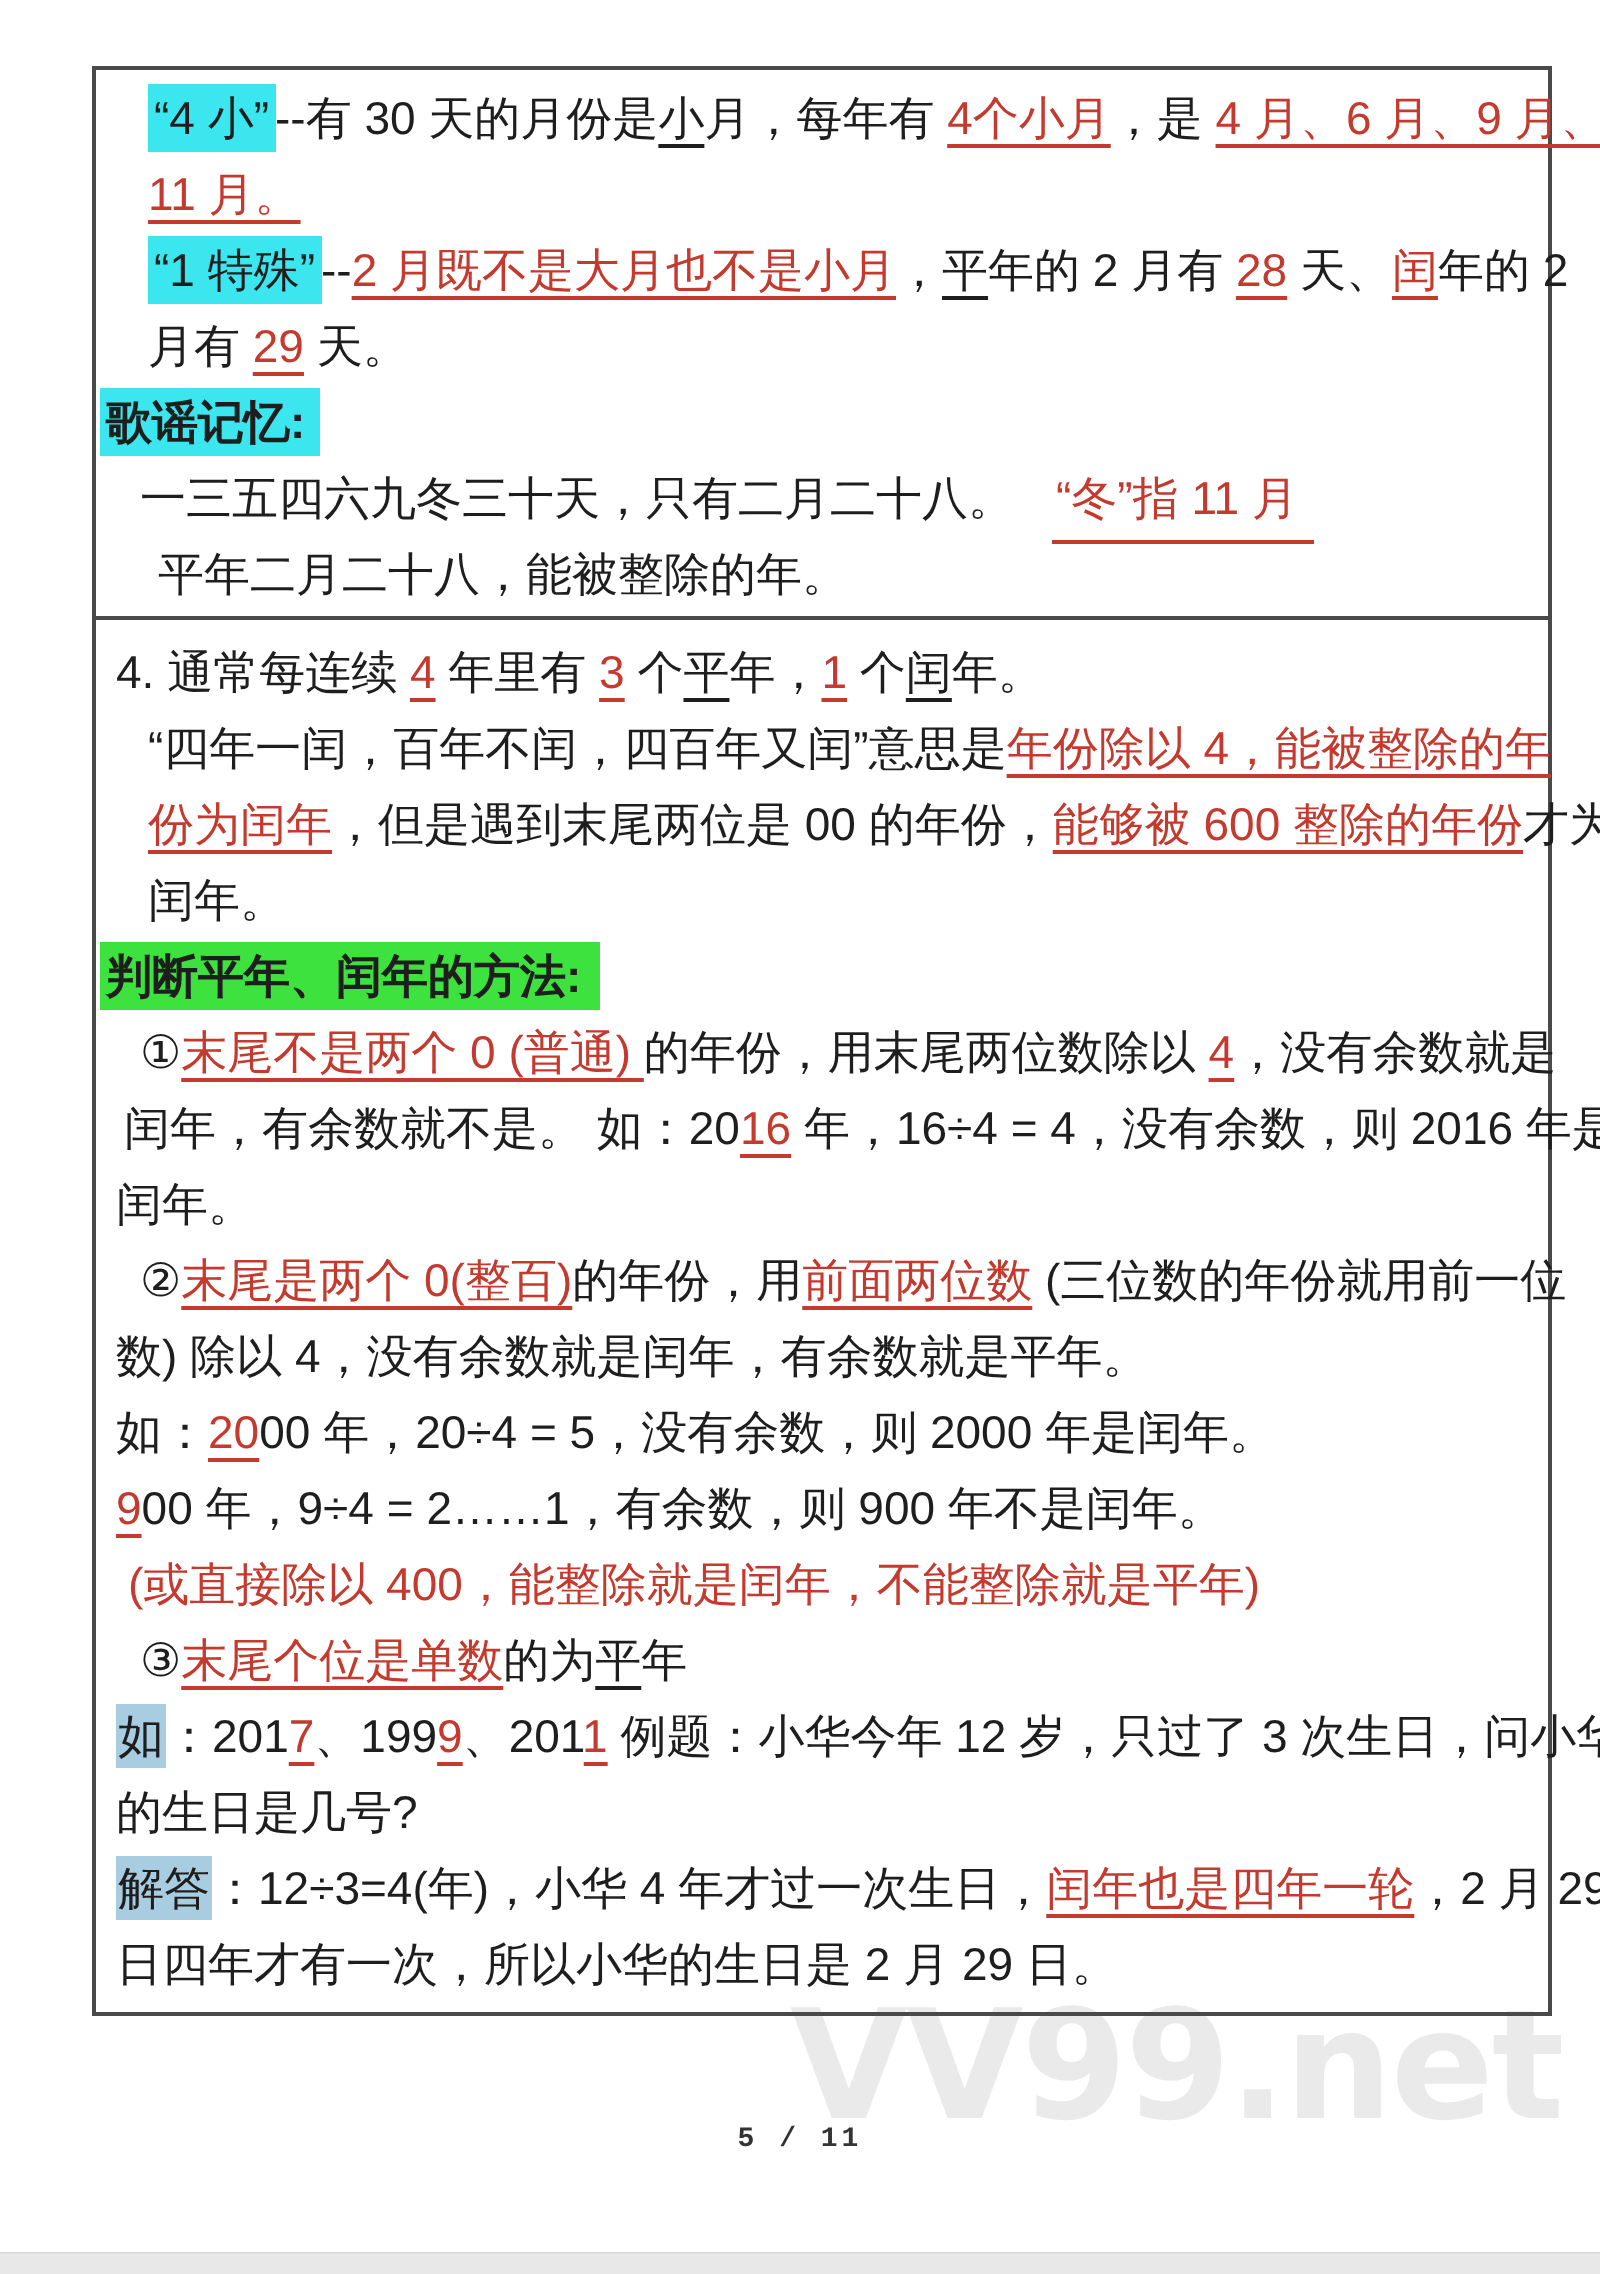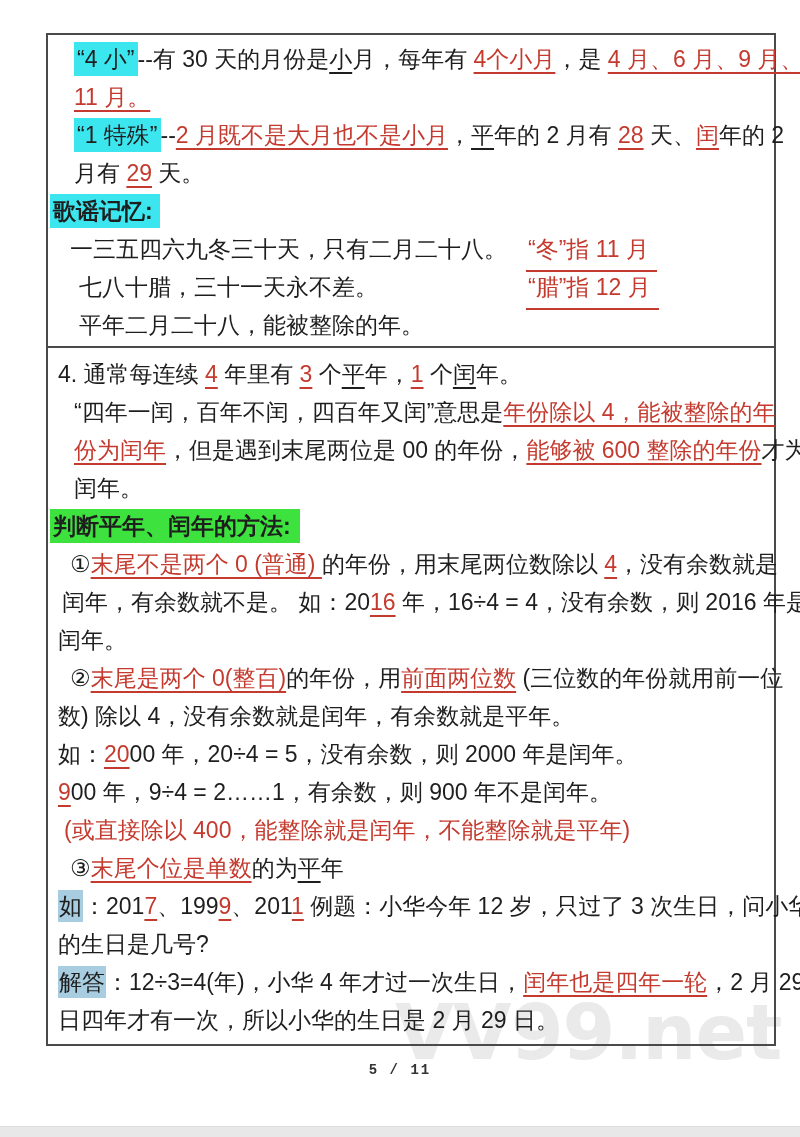--- a/index.html
+++ b/index.html
@@ -55,21 +55,21 @@
 <div class="page">
   <div class="watermark">VV99.net</div>
   <div class="notes-table">
     <div class="trow row1">
         <div class="line" style="padding-left: 26px;"><span class="s-hc">“4 小”</span><span class="s-k">--有 30 天的月份是</span><span class="s-ku">小</span><span class="s-k">月，每年有 </span><span class="s-ru">4个小月</span><span class="s-k">，是 </span><span class="s-ru">4 月、6 月、9 月、</span></div>
         <div class="line" style="padding-left: 26px;"><span class="s-ru">11 月。</span></div>
         <div class="line" style="padding-left: 26px;"><span class="s-hc">“1 特殊”</span><span class="s-k">--</span><span class="s-ru">2 月既不是大月也不是小月</span><span class="s-k">，</span><span class="s-ku">平</span><span class="s-k">年的 2 月有 </span><span class="s-ru">28</span><span class="s-k"> 天、</span><span class="s-ru">闰</span><span class="s-k">年的 2</span></div>
         <div class="line" style="padding-left: 26px;"><span class="s-k">月有 </span><span class="s-ru">29</span><span class="s-k"> 天。</span></div>
         <div class="line" style="padding-left: 2px;"><span class="s-hcb">歌谣记忆:</span></div>
         <div class="line" style="padding-left: 22px;"><span class="s-k">一三五四六九冬三十天，只有二月二十八。</span><span class="ann">“冬”指 11 月</span></div>
-        <div class="line" style="padding-left: 31px;"><span class="s-k">七八十腊，三十一天永不差。</span><span class="ann">“腊”指 12 月</span></div>
+        <div class="line" style="padding-left: 31px;"></div>
         <div class="line" style="padding-left: 31px;"><span class="s-k">平年二月二十八，能被整除的年。</span></div>
       </div>
     <div class="trow row2">
         <div class="line" style="padding-left: 10px;"><span class="s-k">4. 通常每连续 </span><span class="s-ru">4</span><span class="s-k"> 年里有 </span><span class="s-ru">3</span><span class="s-k"> 个</span><span class="s-ku">平</span><span class="s-k">年，</span><span class="s-ru">1</span><span class="s-k"> 个</span><span class="s-ku">闰</span><span class="s-k">年。</span></div>
         <div class="line" style="padding-left: 26px;"><span class="s-k">“四年一闰，百年不闰，四百年又闰”意思是</span><span class="s-ru">年份除以 4，能被整除的年</span></div>
         <div class="line" style="padding-left: 26px;"><span class="s-ru">份为闰年</span><span class="s-k">，但是遇到末尾两位是 00 的年份，</span><span class="s-ru">能够被 600 整除的年份</span><span class="s-k">才为</span></div>
         <div class="line" style="padding-left: 26px;"><span class="s-k">闰年。</span></div>
         <div class="line" style="padding-left: 2px;"><span class="s-hgb">判断平年、闰年的方法:</span></div>
         <div class="line" style="padding-left: 22px;"><span class="s-k">①</span><span class="s-ru">末尾不是两个 0 (普通) </span><span class="s-k">的年份，用末尾两位数除以 </span><span class="s-ru">4</span><span class="s-k">，没有余数就是</span></div>
         <div class="line" style="padding-left: 14px;"><span class="s-k">闰年，有余数就不是。 如：20</span><span class="s-ru">16</span><span class="s-k"> 年，16÷4 = 4，没有余数，则 2016 年是</span></div>

